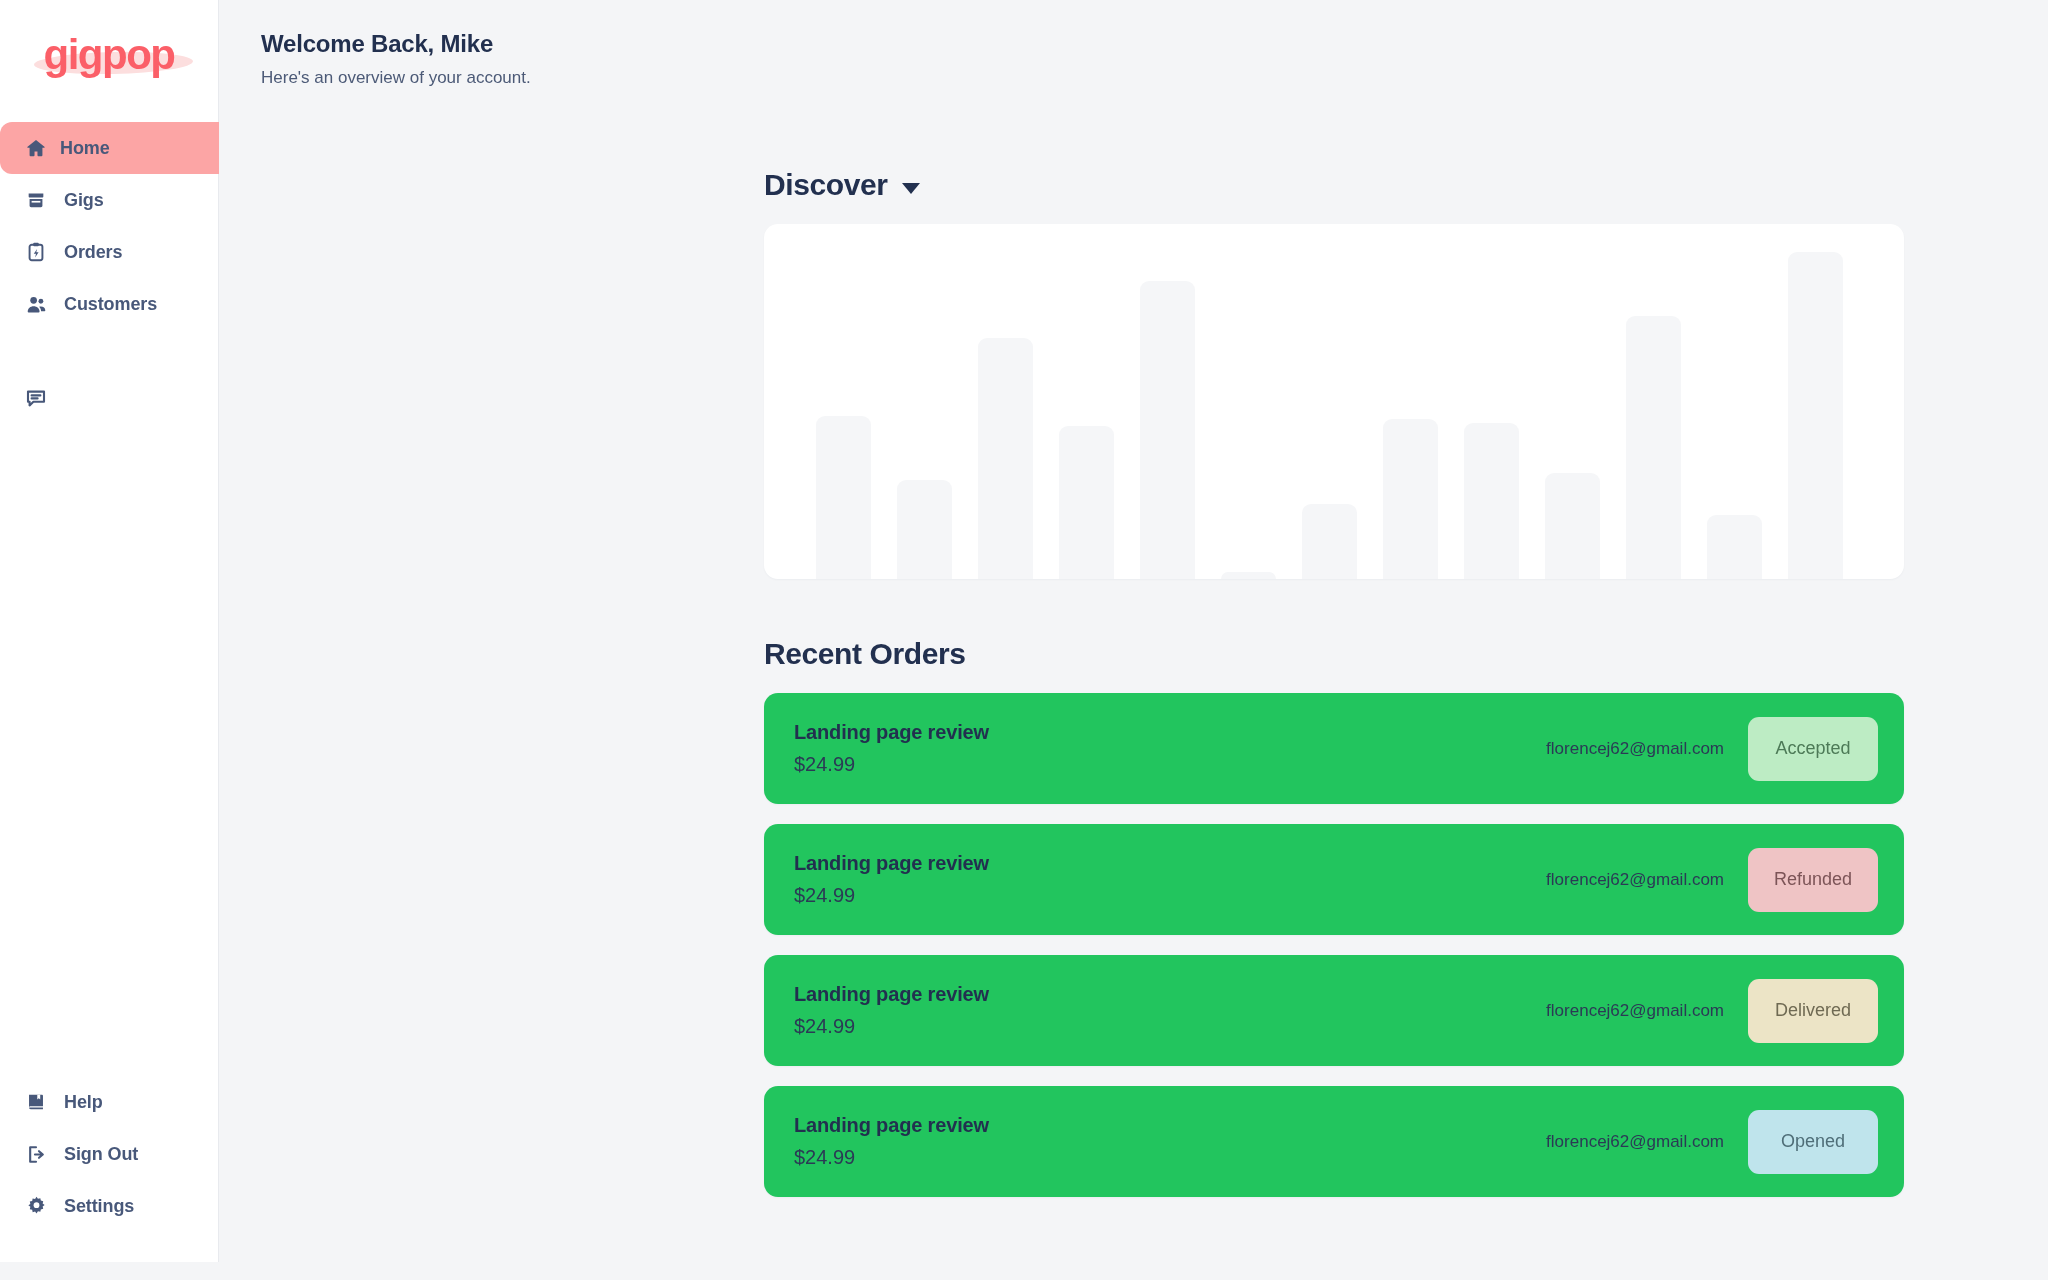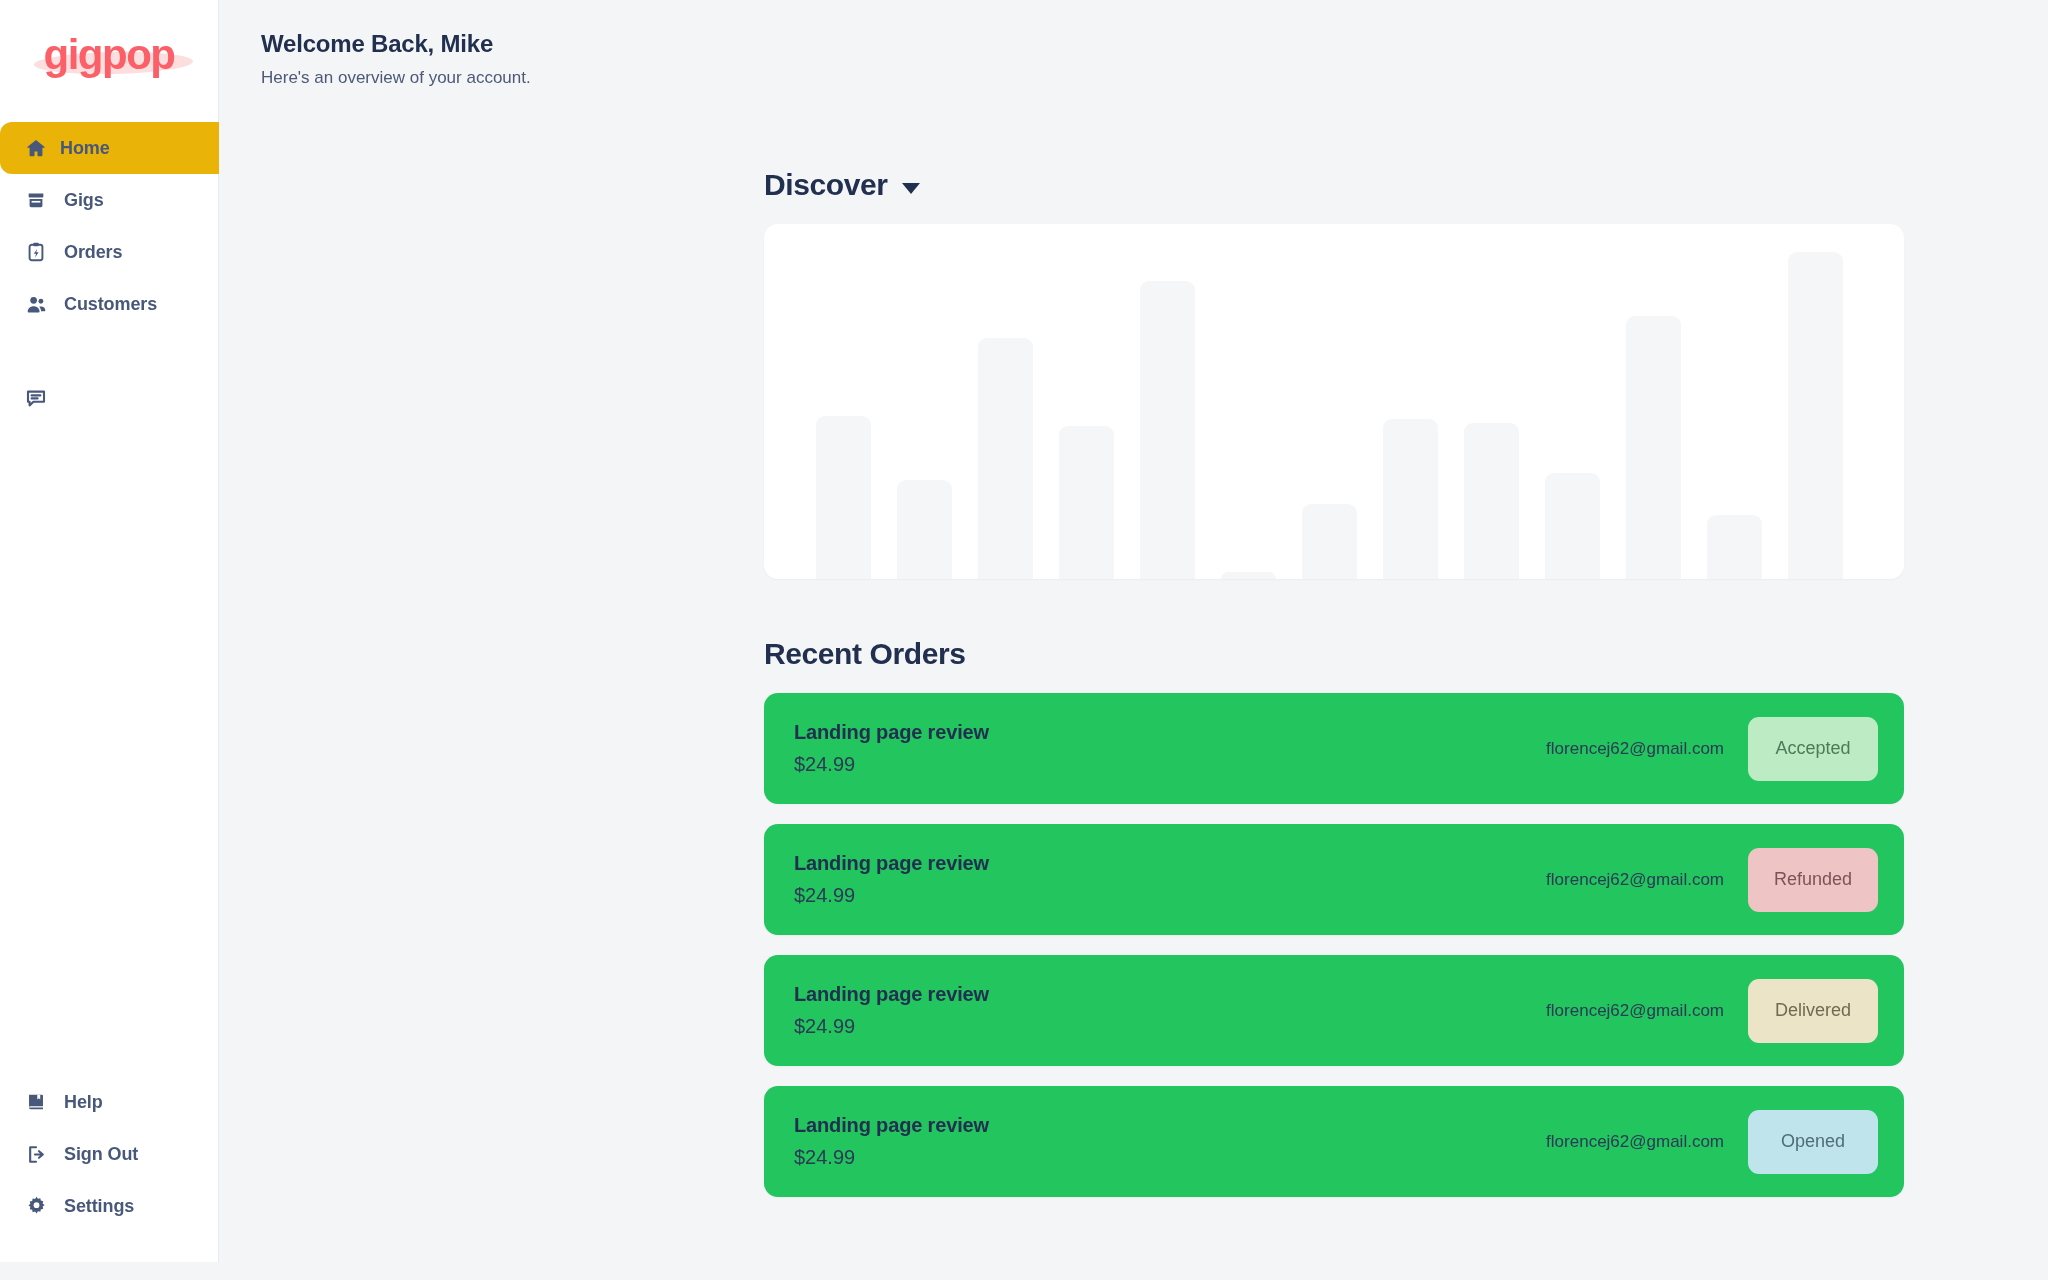--- a/index.html
+++ b/index.html
@@ -75,21 +75,21 @@
     align-items: center;
     gap: 16px;
     height: 52px;
     padding-left: 24px;
     margin-right: -1px;
     border-radius: 12px 0 0 12px;
     color: #48587a;
     cursor: pointer;
     user-select: none;
   }
-  .nav-item.active { background: #eab308; gap: 12px; }
+  .nav-item.active { background: #fca5a5; gap: 12px; }
 
   .nav-item .ic {
     width: 24px;
     height: 24px;
     display: flex;
     align-items: center;
     justify-content: center;
     flex: 0 0 24px;
   }
   .nav-item .ic svg { display: block; }

